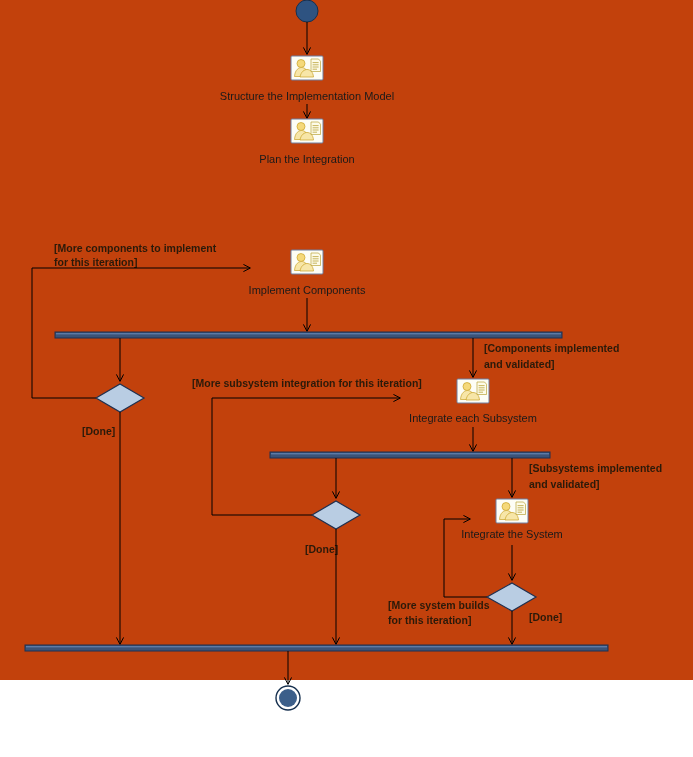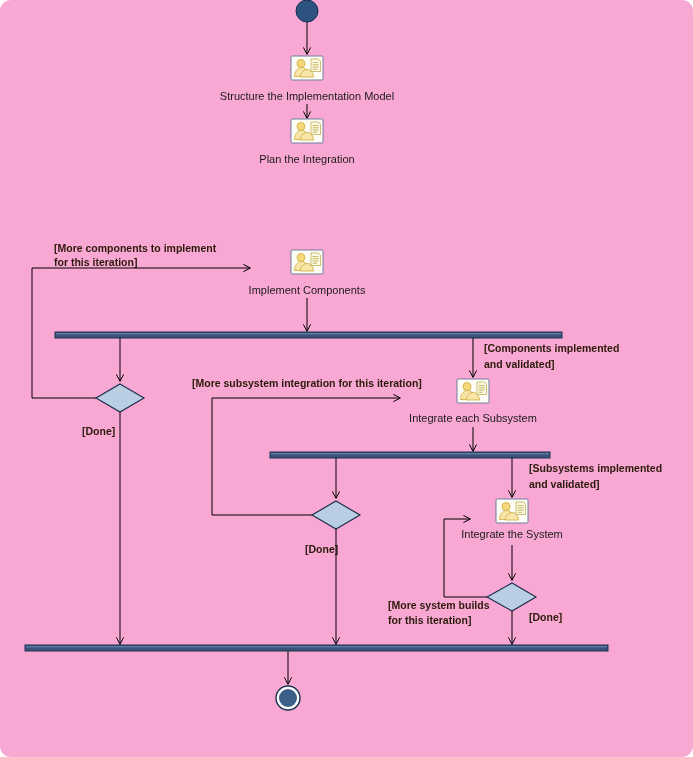--- a/index.html
+++ b/index.html
@@ -9,23 +9,22 @@
   }
   body {
     width: 693px;
     height: 757px;
     font-family: "Liberation Sans", sans-serif;
     overflow: hidden;
   }
   #diagram-root {
     position: relative;
     width: 693px;
-    height: 757px;
-    background: #f9a8d4;
-    border-radius: 11px;
+    height: 680px;
+    background: #c2410c;
   }
   svg#uml-canvas {
     display: block;
     width: 693px;
     height: 757px;
   }
   .node-label {
     font-family: "Liberation Sans", sans-serif;
     font-size: 11px;
     fill: #1a1a1a;

